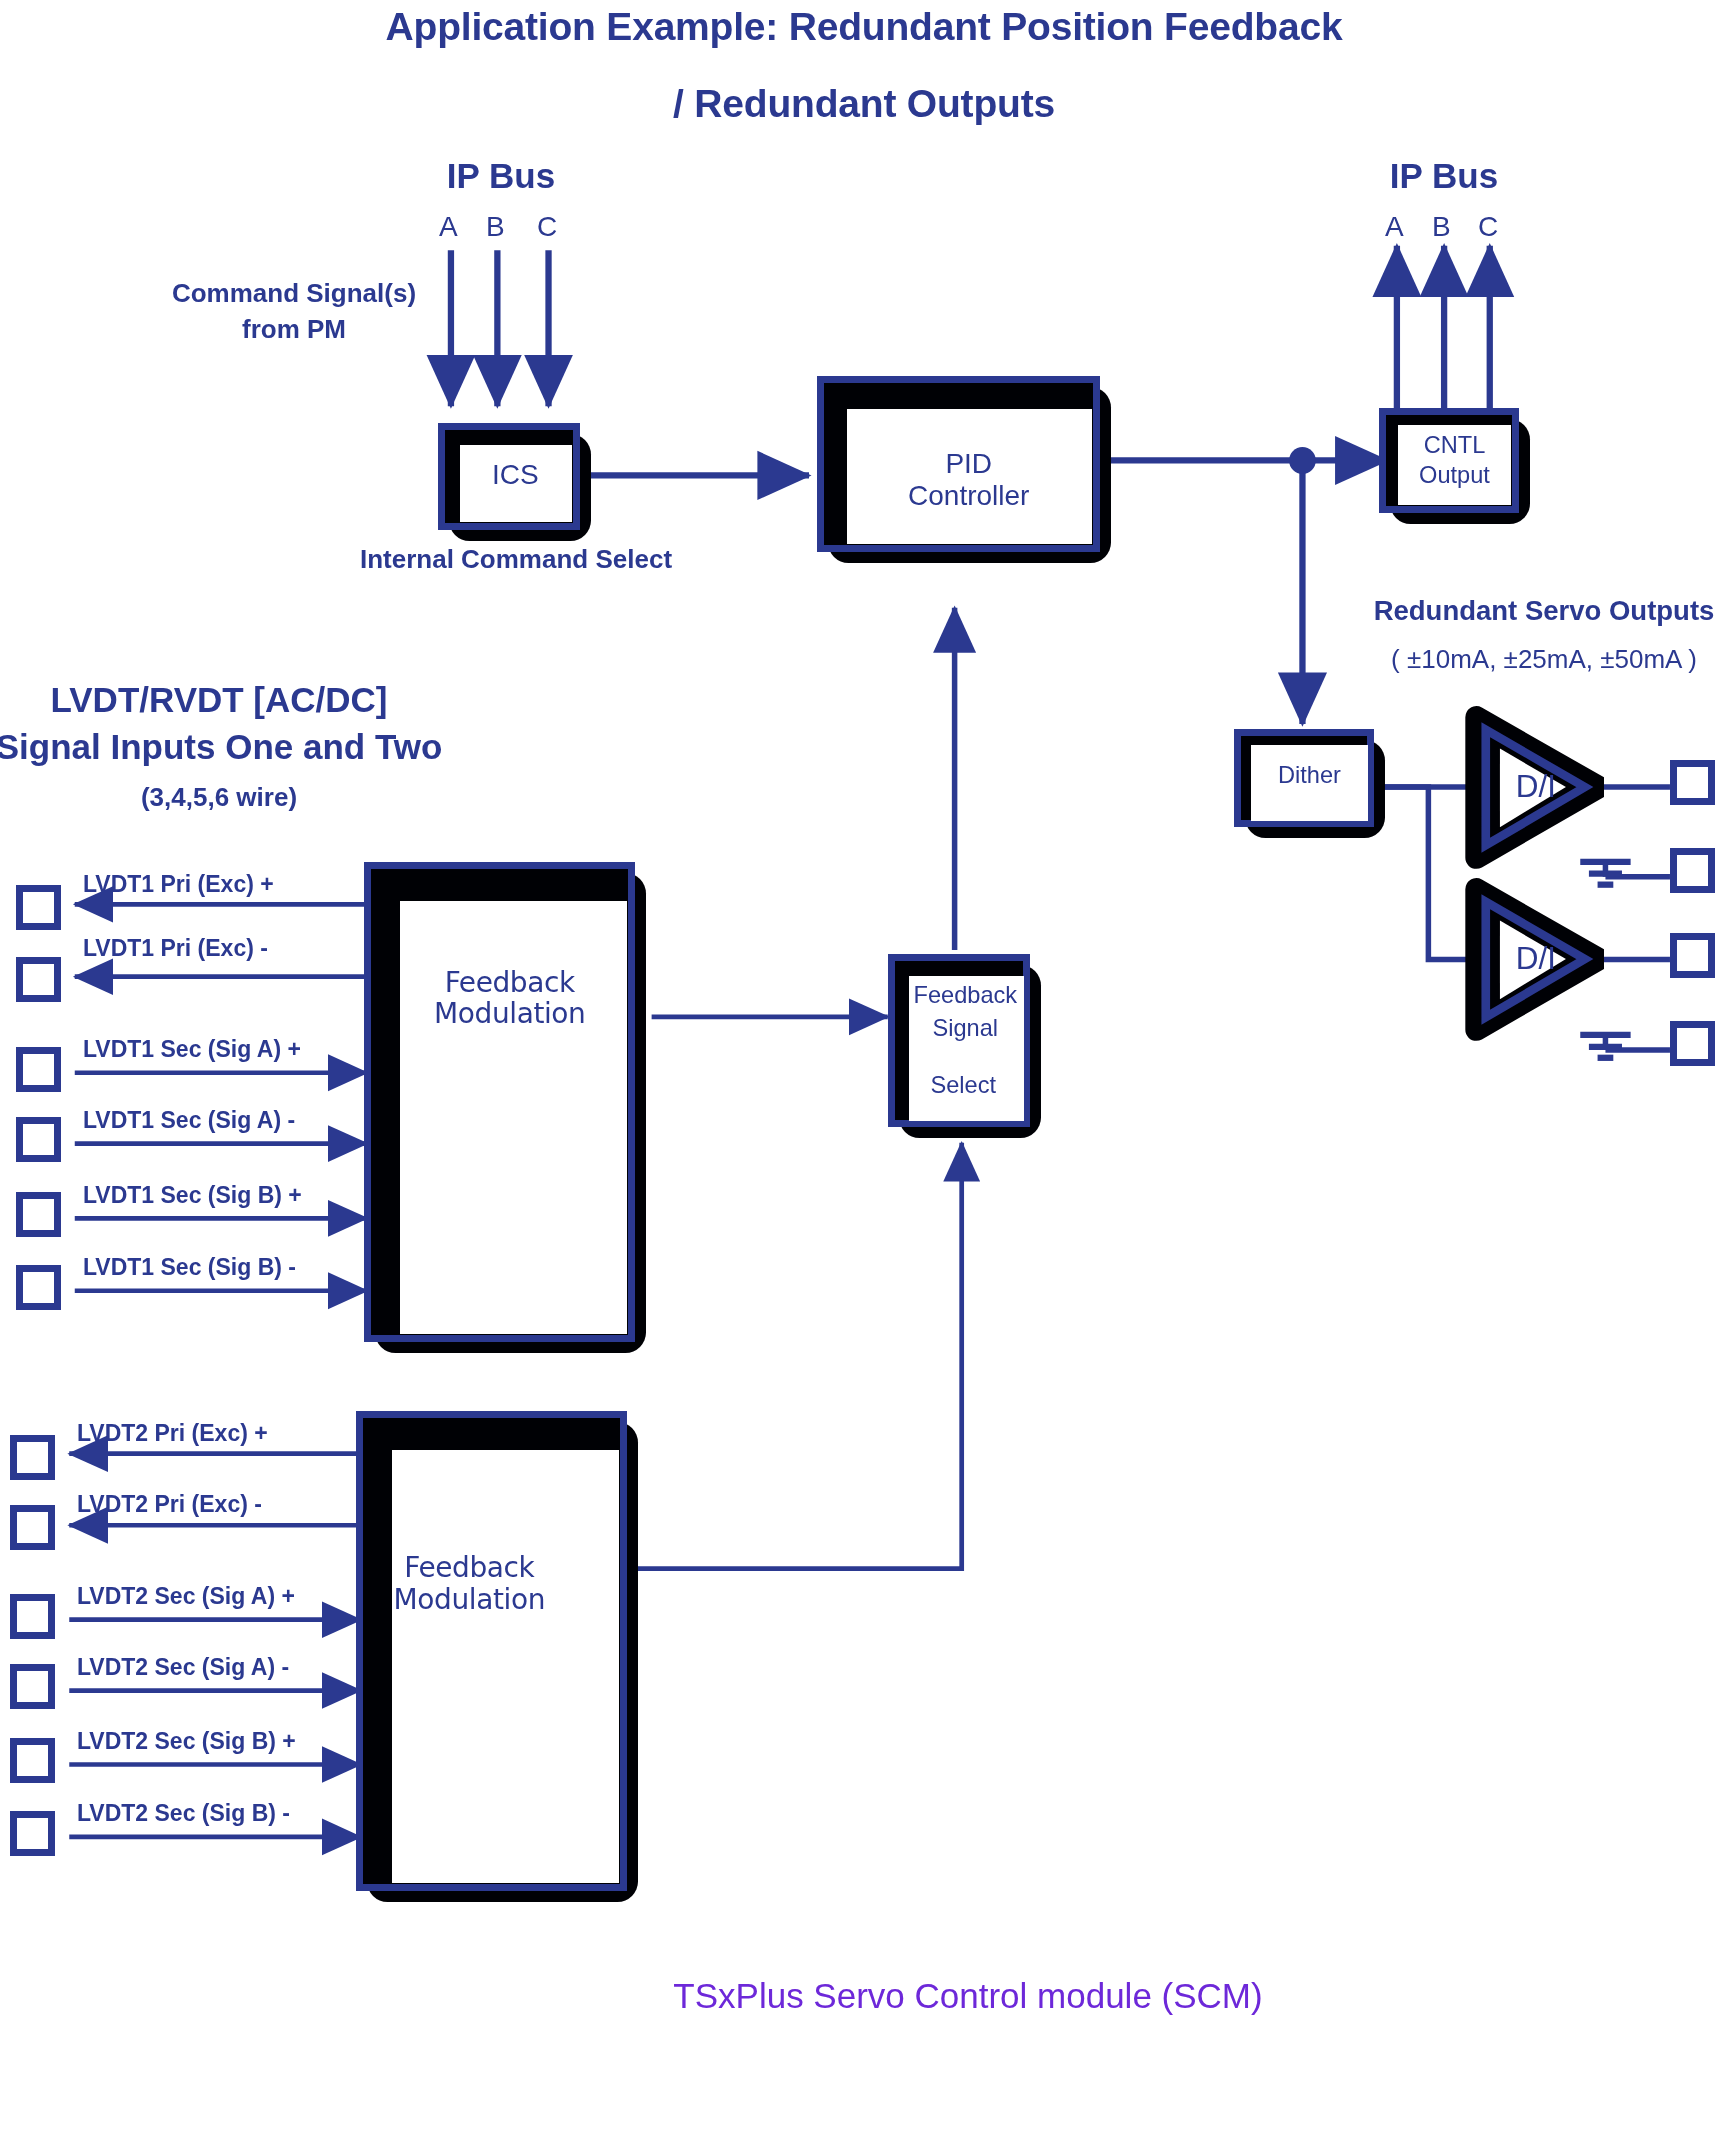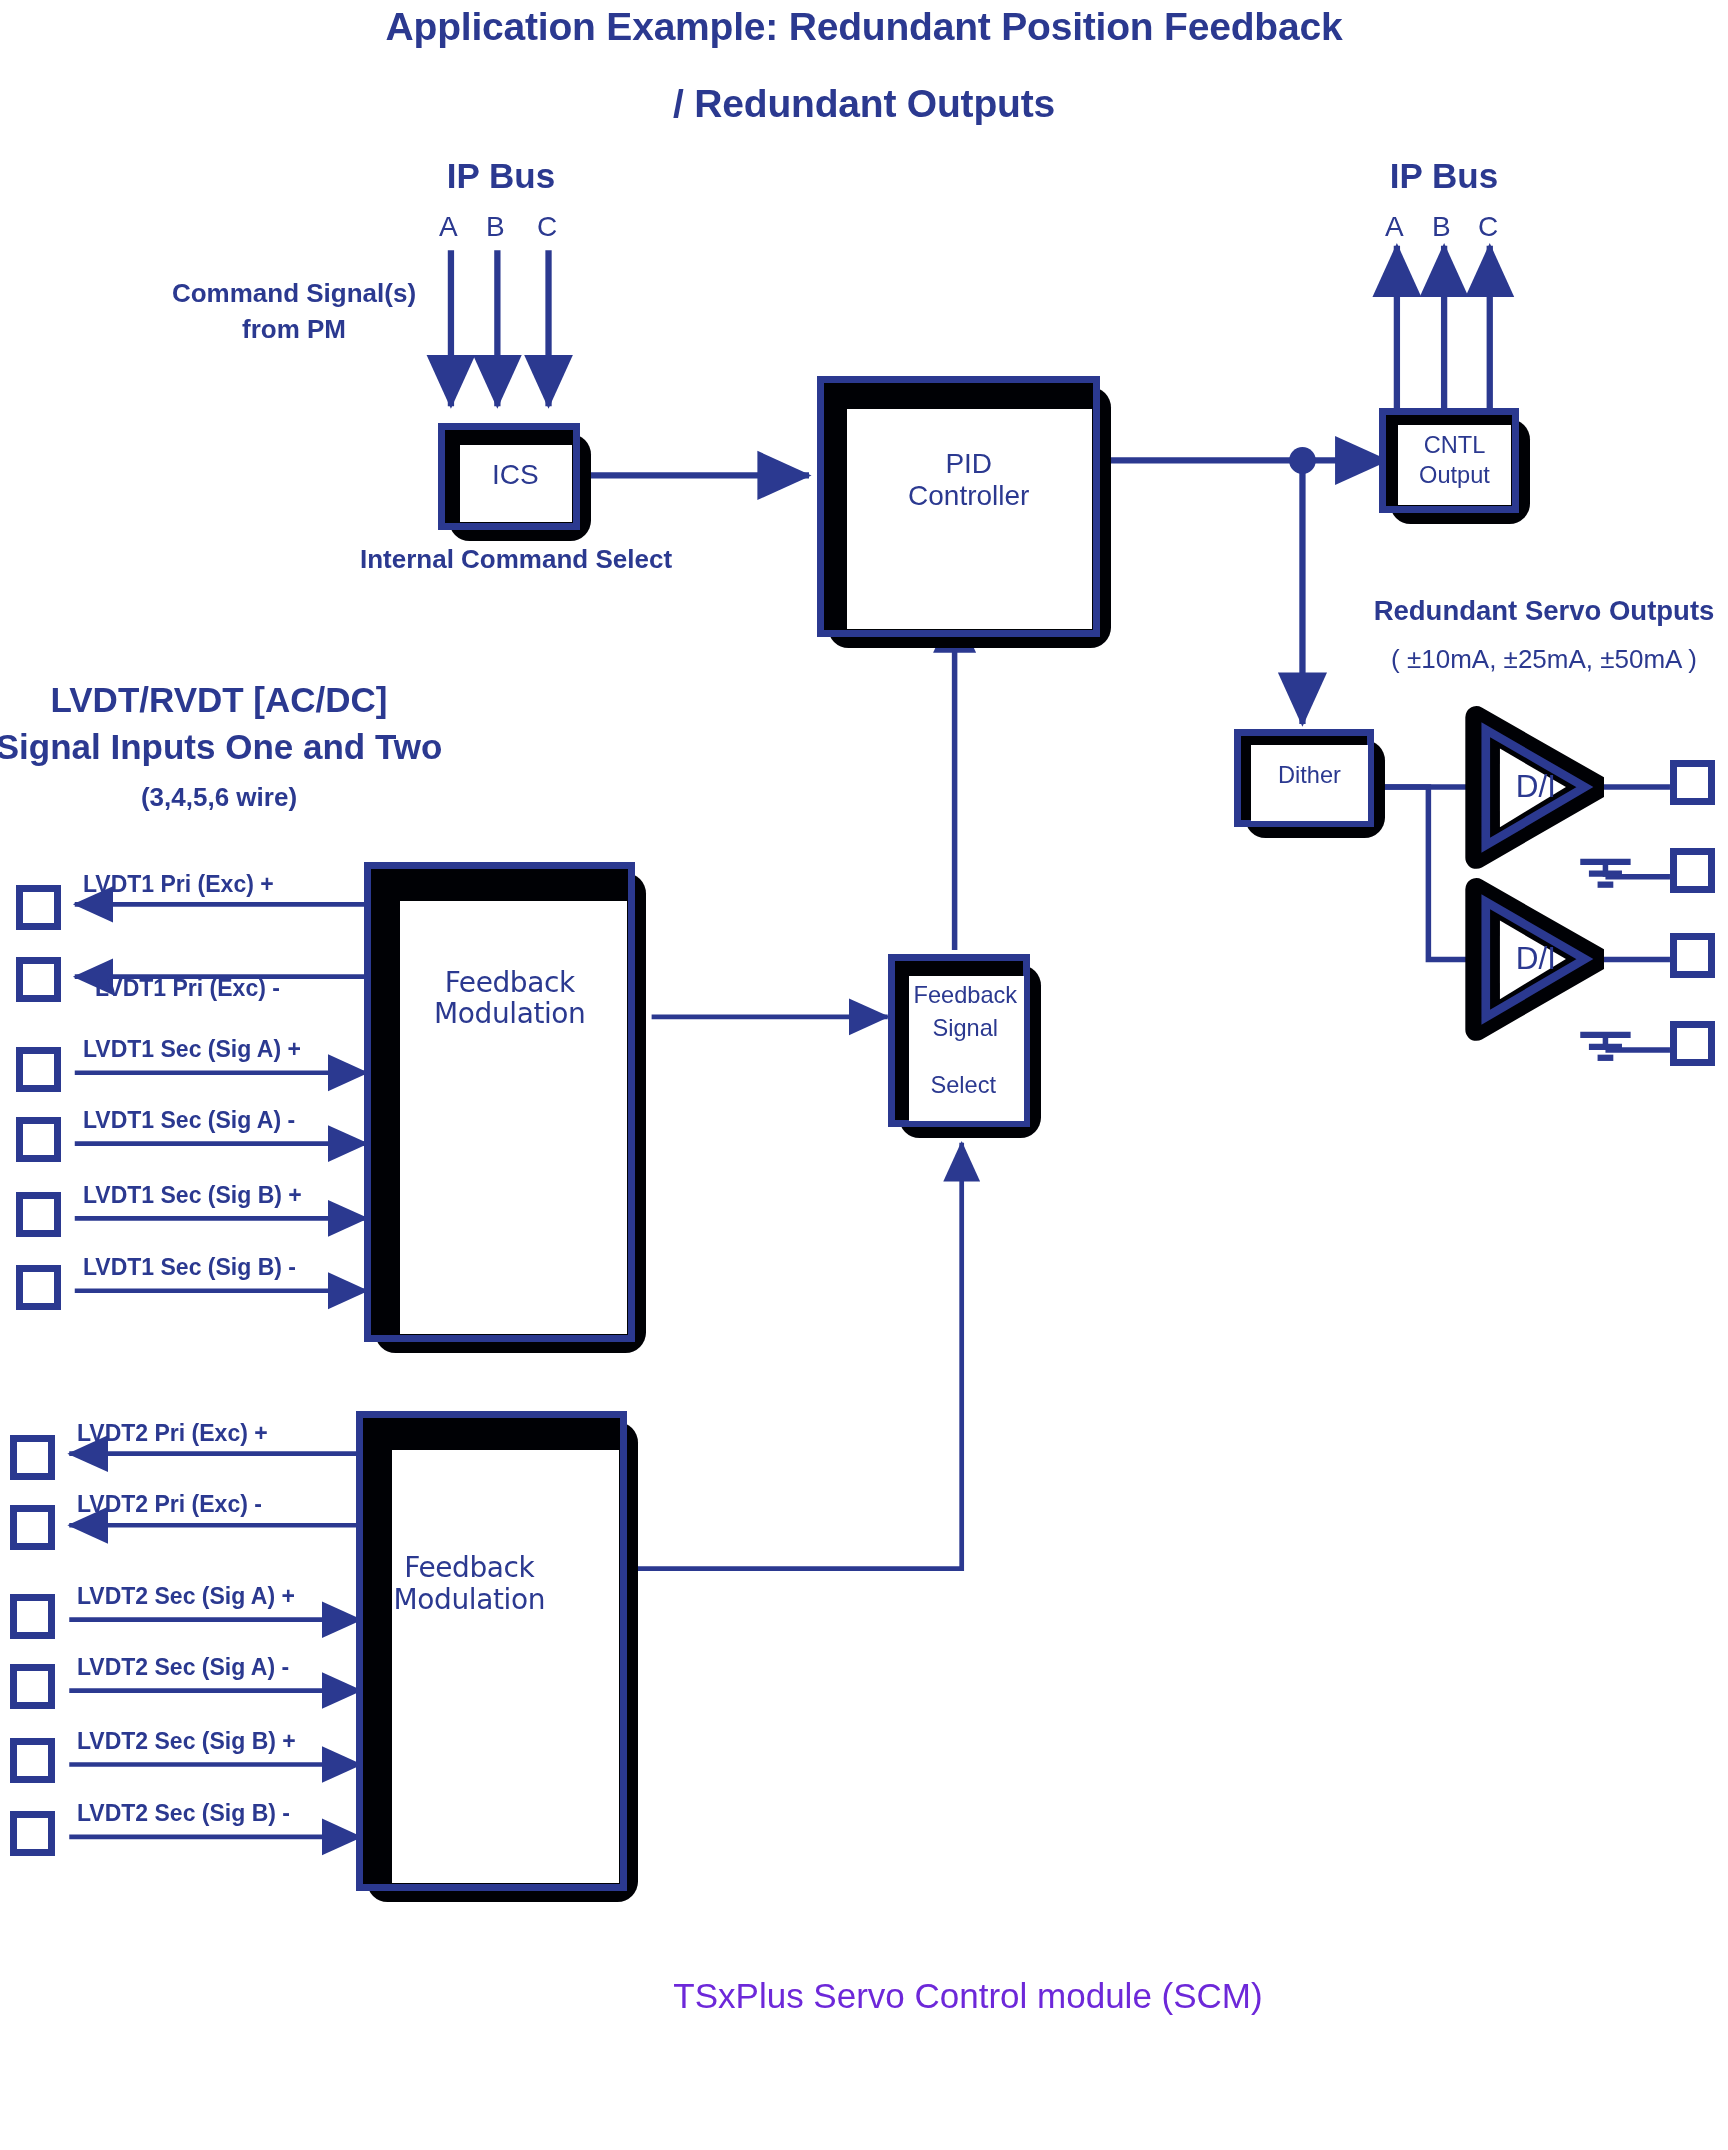--- a/index.html
+++ b/index.html
@@ -128,21 +128,21 @@
   <div class="txt sublbl ctr" style="left:294px;top:315px;">from PM</div>
 
   <div class="sbox" style="left:438px;top:423px;width:142px;height:107px;">
     <div class="shadow"></div>
     <div class="frame"></div>
     <div class="fill" style="left:22px;top:22px;right:7.9px;bottom:7.9px;"></div>
     <div class="lab boxlbl" style="top:36px;left:12.6px;right:0;">ICS</div>
   </div>
   <div class="txt sublbl ctr" style="left:516px;top:545px;">Internal Command Select</div>
 
-  <div class="sbox" style="left:817px;top:376px;width:283px;height:261px;">
+  <div class="sbox" style="left:817px;top:376px;width:283px;height:176px;">
     <div class="shadow"></div>
     <div class="frame"></div>
     <div class="fill" style="left:30px;top:33px;right:7.9px;bottom:7.9px;"></div>
     <div class="lab boxlbl" style="top:72px;left:20.5px;right:0;">PID</div>
     <div class="lab boxlbl" style="top:104px;left:20.5px;right:0;">Controller</div>
   </div>
 
   <div class="txt hdr ctr" style="left:1444px;top:157px;">IP Bus</div>
   <div class="txt busltr" style="left:1385px;top:212px;">A</div>
   <div class="txt busltr" style="left:1432px;top:212px;">B</div>
@@ -190,21 +190,21 @@
   <div class="term" style="left:1670px;top:1021px;"></div>
 
   <div class="txt hdr ctr" style="left:219px;top:681px;">LVDT/RVDT [AC/DC]</div>
   <div class="txt hdr ctr" style="left:219px;top:728px;">Signal Inputs One and Two</div>
   <div class="txt sublbl ctr" style="left:219px;top:783px;">(3,4,5,6 wire)</div>
 
   <div class="term" style="left:15.7px;top:885px;"></div>
   <div class="txt termlbl" style="left:83px;top:872px;">LVDT1 Pri (Exc) +</div>
 
   <div class="term" style="left:15.7px;top:957px;"></div>
-  <div class="txt termlbl" style="left:83px;top:976px;margin-left:12px;">LVDT1 Pri (Exc) -</div>
+  <div class="txt termlbl" style="left:83px;top:936px;">LVDT1 Pri (Exc) -</div>
 
   <div class="term" style="left:15.7px;top:1047px;"></div>
   <div class="txt termlbl" style="left:83px;top:1037px;">LVDT1 Sec (Sig A) +</div>
 
   <div class="term" style="left:15.7px;top:1117px;"></div>
   <div class="txt termlbl" style="left:83px;top:1108px;">LVDT1 Sec (Sig A) -</div>
 
   <div class="term" style="left:15.7px;top:1192px;"></div>
   <div class="txt termlbl" style="left:83px;top:1183px;">LVDT1 Sec (Sig B) +</div>
 

